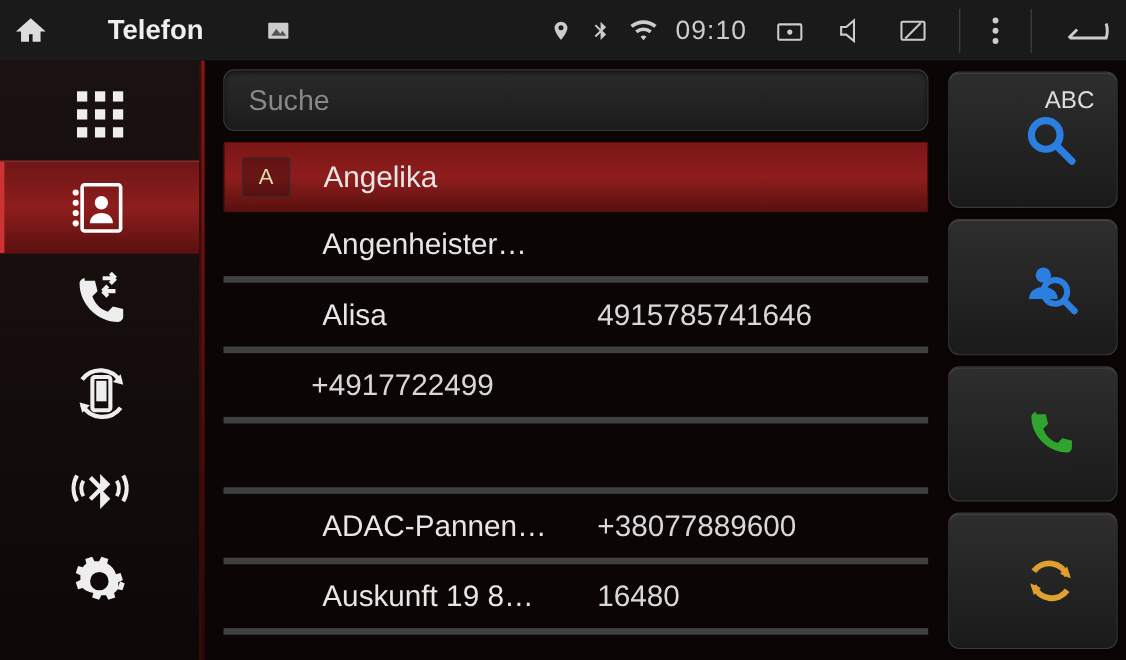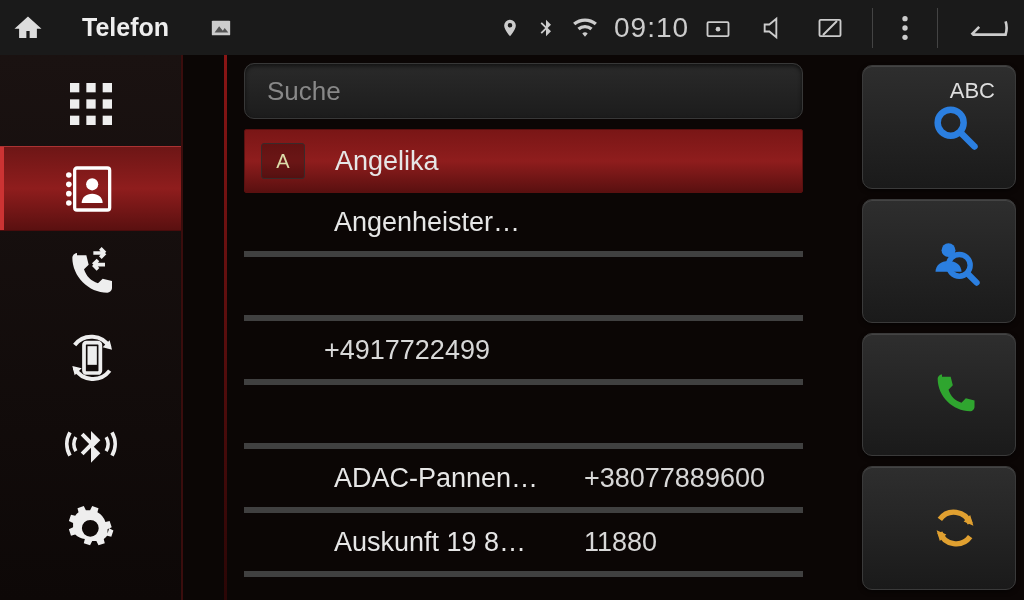--- a/index.html
+++ b/index.html
@@ -8,35 +8,34 @@
   
   .status-bar {
     height: 55px;
     background: #1a1a1a;
     display: flex;
     align-items: center;
     padding: 0 14px;
     gap: 18px;
     position: relative;
   }
-  .status-left { display: flex; align-items: center; gap: 40px; }
+  .status-left { display: flex; align-items: center; gap: 56px; }
   .status-title { font-size: 25px; font-weight: bold; color: #eee; }
   .status-center { position: absolute; left: 500px; display: flex; align-items: center; gap: 16px; }
   .status-right { position: absolute; right: 14px; display: flex; align-items: center; gap: 28px; }
-  .status-clock { font-size: 28px; color: #ccc; letter-spacing: 1px; }
+  .status-clock { font-size: 24px; color: #ccc; letter-spacing: 1px; }
   .status-ico { width: 28px; height: 28px; fill: #ccc; display: flex; align-items: center; justify-content: center; }
   .status-ico svg { width: 100%; height: 100%; }
   .status-sep { height: 40px; width: 0; border-left: 1px solid #444; }
 
   
   .main {
     display: flex;
     height: 545px;
     background: #0b0605;
-    gap: 41px;
   }
 
   
   .sidebar {
     width: 183px;
     background: linear-gradient(to bottom, #1a1211, #0d0807);
     border-right: 2px solid #3a0d0d;
     display: flex;
     flex-direction: column;
     padding-top: 6px;
@@ -304,37 +303,39 @@
           <div class="section-badge">A</div>
           <div class="name-col">Angelika</div>
         </div>
         <div class="contact-row">
           <div class="section-badge"></div>
           <div class="name-col">Angenheister…</div>
           <div class="num-col"></div>
         </div>
         <div class="contact-row">
           <div class="section-badge"></div>
+          <div class="name-col">Alisa</div>
+          <div class="num-col">4915785741646</div>
         </div>
         <div class="contact-row">
           <div class="section-badge"></div>
           <div class="num-col">+4917722499</div>
         </div>
         <div class="contact-row">
           <div class="section-badge"></div>
         </div>
         <div class="contact-row">
           <div class="section-badge"></div>
           <div class="name-col">ADAC-Pannen…</div>
           <div class="num-col">+38077889600</div>
         </div>
         <div class="contact-row">
           <div class="section-badge"></div>
           <div class="name-col">Auskunft 19 8…</div>
-          <div class="num-col">11880</div>
+          <div class="num-col">16480</div>
         </div>
       </div>
   </div>
 
   <div class="actionbar">
     <div class="action-btn">
       <span class="abc">ABC</span>
       <span class="act-ico">
         <svg viewBox="0 0 24 24">
             <circle cx="10" cy="10" r="6" fill="none" stroke="#2b7fe0" stroke-width="3"></circle>

